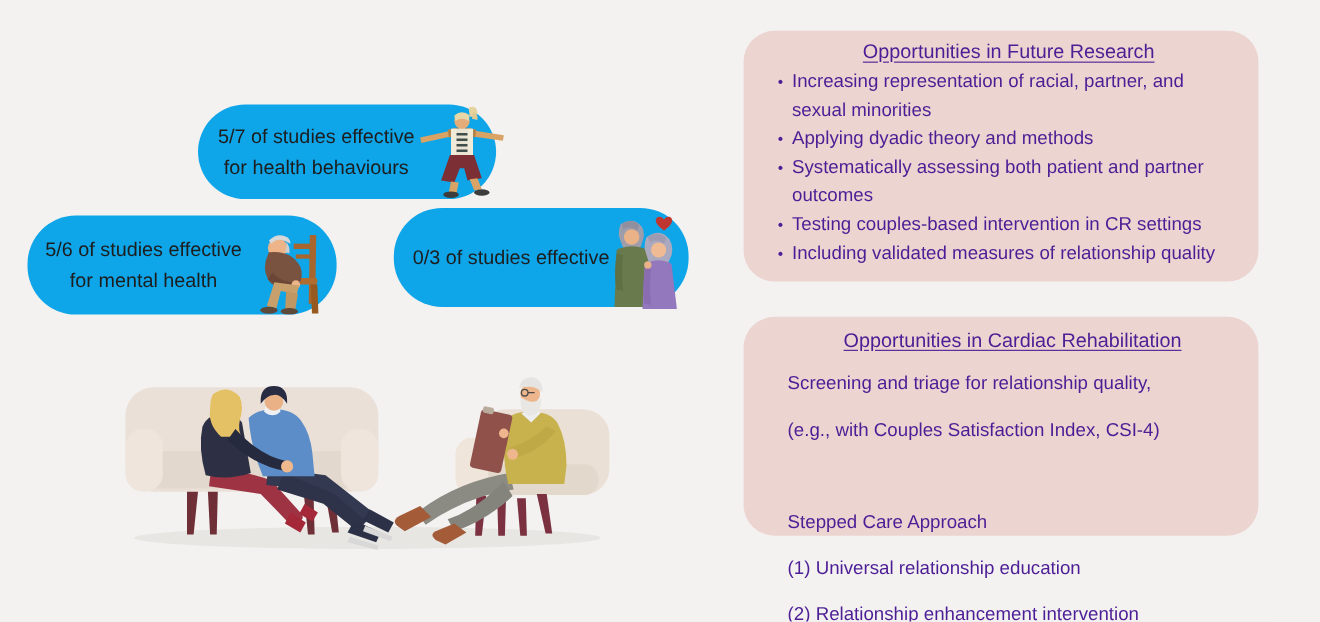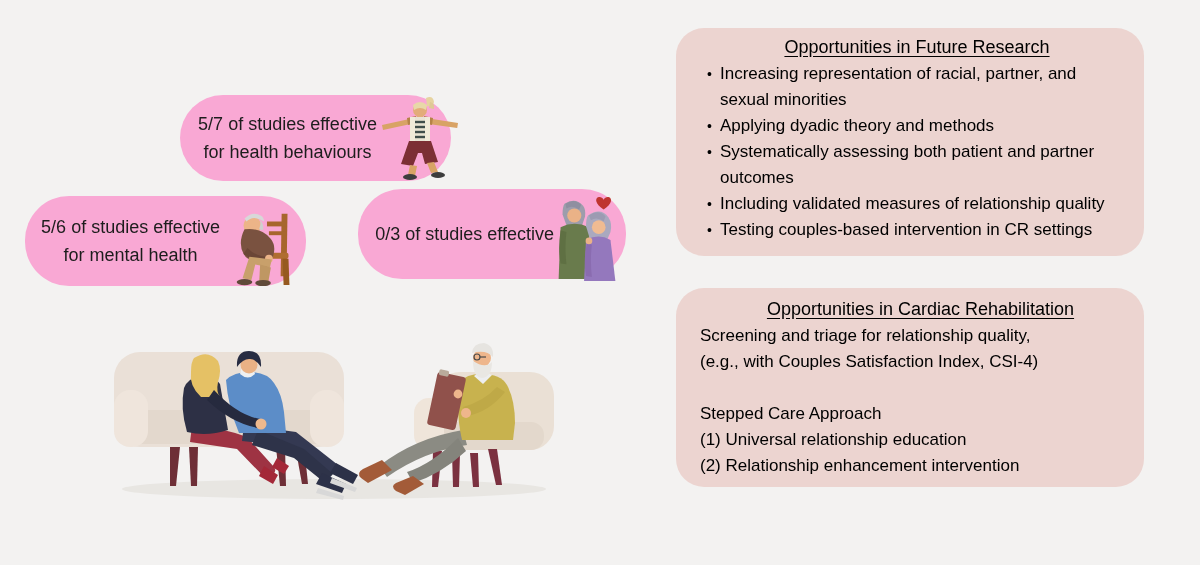--- a/index.html
+++ b/index.html
@@ -10,21 +10,21 @@
   .canvas{
     position:relative;
     width:1200px;height:565px;
     background:#f3f2f1;
     overflow:hidden;
     color:#222;
   }
   
   .bubble{
     position:absolute;
-    background:#f9a8d4;
+    background:#0ea5e9;
     border-radius:44px;
     display:flex;
     flex-direction:column;
     justify-content:center;
     text-align:center;
     font-size:18px;
     line-height:28px;
     color:#1d1d1d;
   }
   .bubble .txt{position:relative;z-index:1;}
@@ -34,21 +34,21 @@
   .bubble .icon{position:absolute;z-index:2;}
   #bubble-health .icon{right:-12px;top:1px;width:86px;height:84px;}
   #bubble-mental .icon{right:-2px;top:4px;width:84px;height:86px;}
   #bubble-relationship .icon{right:-4px;top:2px;width:86px;height:90px;}
   
   .panel{
     position:absolute;
     background:#ecd4d0;
     border-radius:28px;
     box-sizing:border-box;
-    color:#000000;
+    color:#4c1d95;
   }
   #panel-research{left:676px;top:28px;width:468px;height:228px;padding:9px 14px 0 28px;}
   #panel-rehab{left:676px;top:288px;width:468px;height:199px;padding:11px 3px 0 24px;}
   .panel-title{
     text-align:center;
     font-size:18px;
     text-decoration:underline;
     text-underline-offset:3px;
     margin:0 0 3px 0;
     font-weight:400;
@@ -60,21 +60,21 @@
     font-size:17px;
     line-height:26px;
   }
   .bullet-list li{position:relative;}
   .bullet-list li::before{
     content:"\2022";
     position:absolute;
     left:-13px;
     font-size:14px;
   }
-  .panel-line{margin:0;font-size:17px;line-height:26px;}
+  .panel-line{margin:16px;font-size:17px;line-height:26px;}
   .panel-line.spacer{min-height:26px;}
   
   #therapy-scene{position:absolute;left:106px;top:330px;width:456px;height:180px;}
 </style>
 </head>
 <body>
 
 <div class="canvas">
 
   <div class="bubble" id="bubble-health">
@@ -205,22 +205,22 @@
     <circle cx="371" cy="27" r="3" fill="none" stroke="#4a4a4a" stroke-width="1.2"></circle>
     <line x1="374" y1="27" x2="380" y2="27" stroke="#4a4a4a" stroke-width="1.2"></line>
   </svg>
 
   <div class="panel" id="panel-research">
     <p class="panel-title">Opportunities in Future Research</p>
     <ul class="bullet-list">
       <li>Increasing representation of racial, partner, and sexual minorities</li>
       <li>Applying dyadic theory and methods</li>
       <li>Systematically assessing both patient and partner outcomes</li>
+      <li>Testing couples-based intervention in CR settings</li>
       <li>Including validated measures of relationship quality</li>
-      <li>Testing couples-based intervention in CR settings</li>
     </ul>
   </div>
 
   <div class="panel" id="panel-rehab">
     <p class="panel-title">Opportunities in Cardiac Rehabilitation</p>
     <p class="panel-line">Screening and triage for relationship quality,</p>
     <p class="panel-line">(e.g., with Couples Satisfaction Index, CSI-4)</p>
     <p class="panel-line spacer"></p>
     <p class="panel-line">Stepped Care Approach</p>
     <p class="panel-line">(1) Universal relationship education</p>

